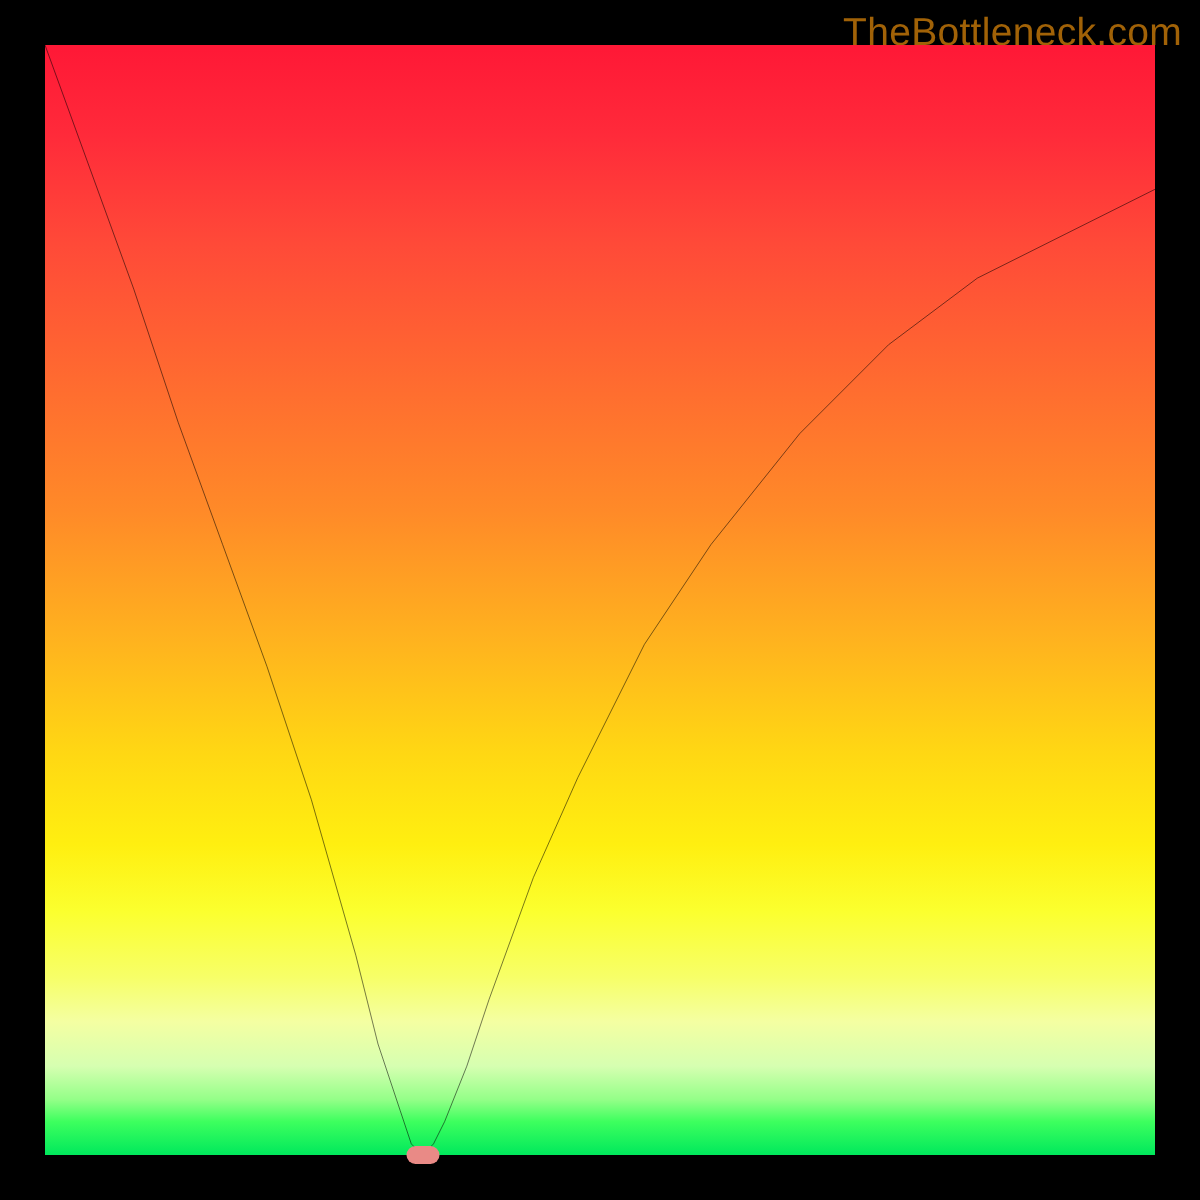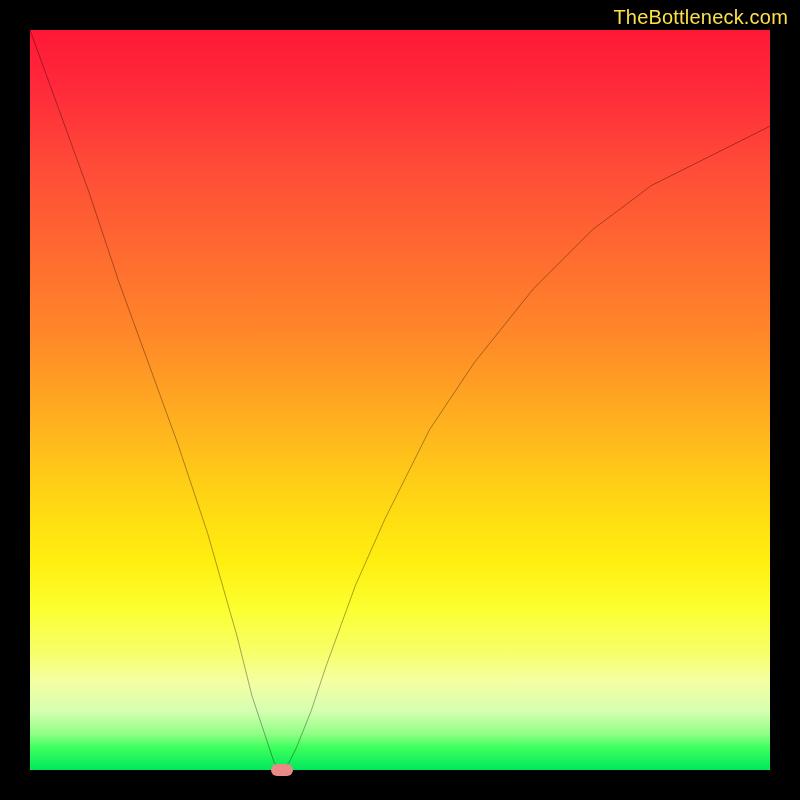--- a/index.html
+++ b/index.html
@@ -54,22 +54,22 @@
     width: 22px;
     height: 12px;
     border-radius: 6px;
     background: #e98a86;
     transform: translate(-50%, -50%);
   }
   .watermark {
     position: absolute;
     top: 6px;
     right: 12px;
-    color: #fde047;
-    font-size: 20px;
+    color: #a16207;
+    font-size: 26px;
     letter-spacing: 0.2px;
     font-weight: 400;
   }
 </style>
 </head>
 <body>
 
 <div class="frame">
 
   <div class="watermark">TheBottleneck.com</div>

